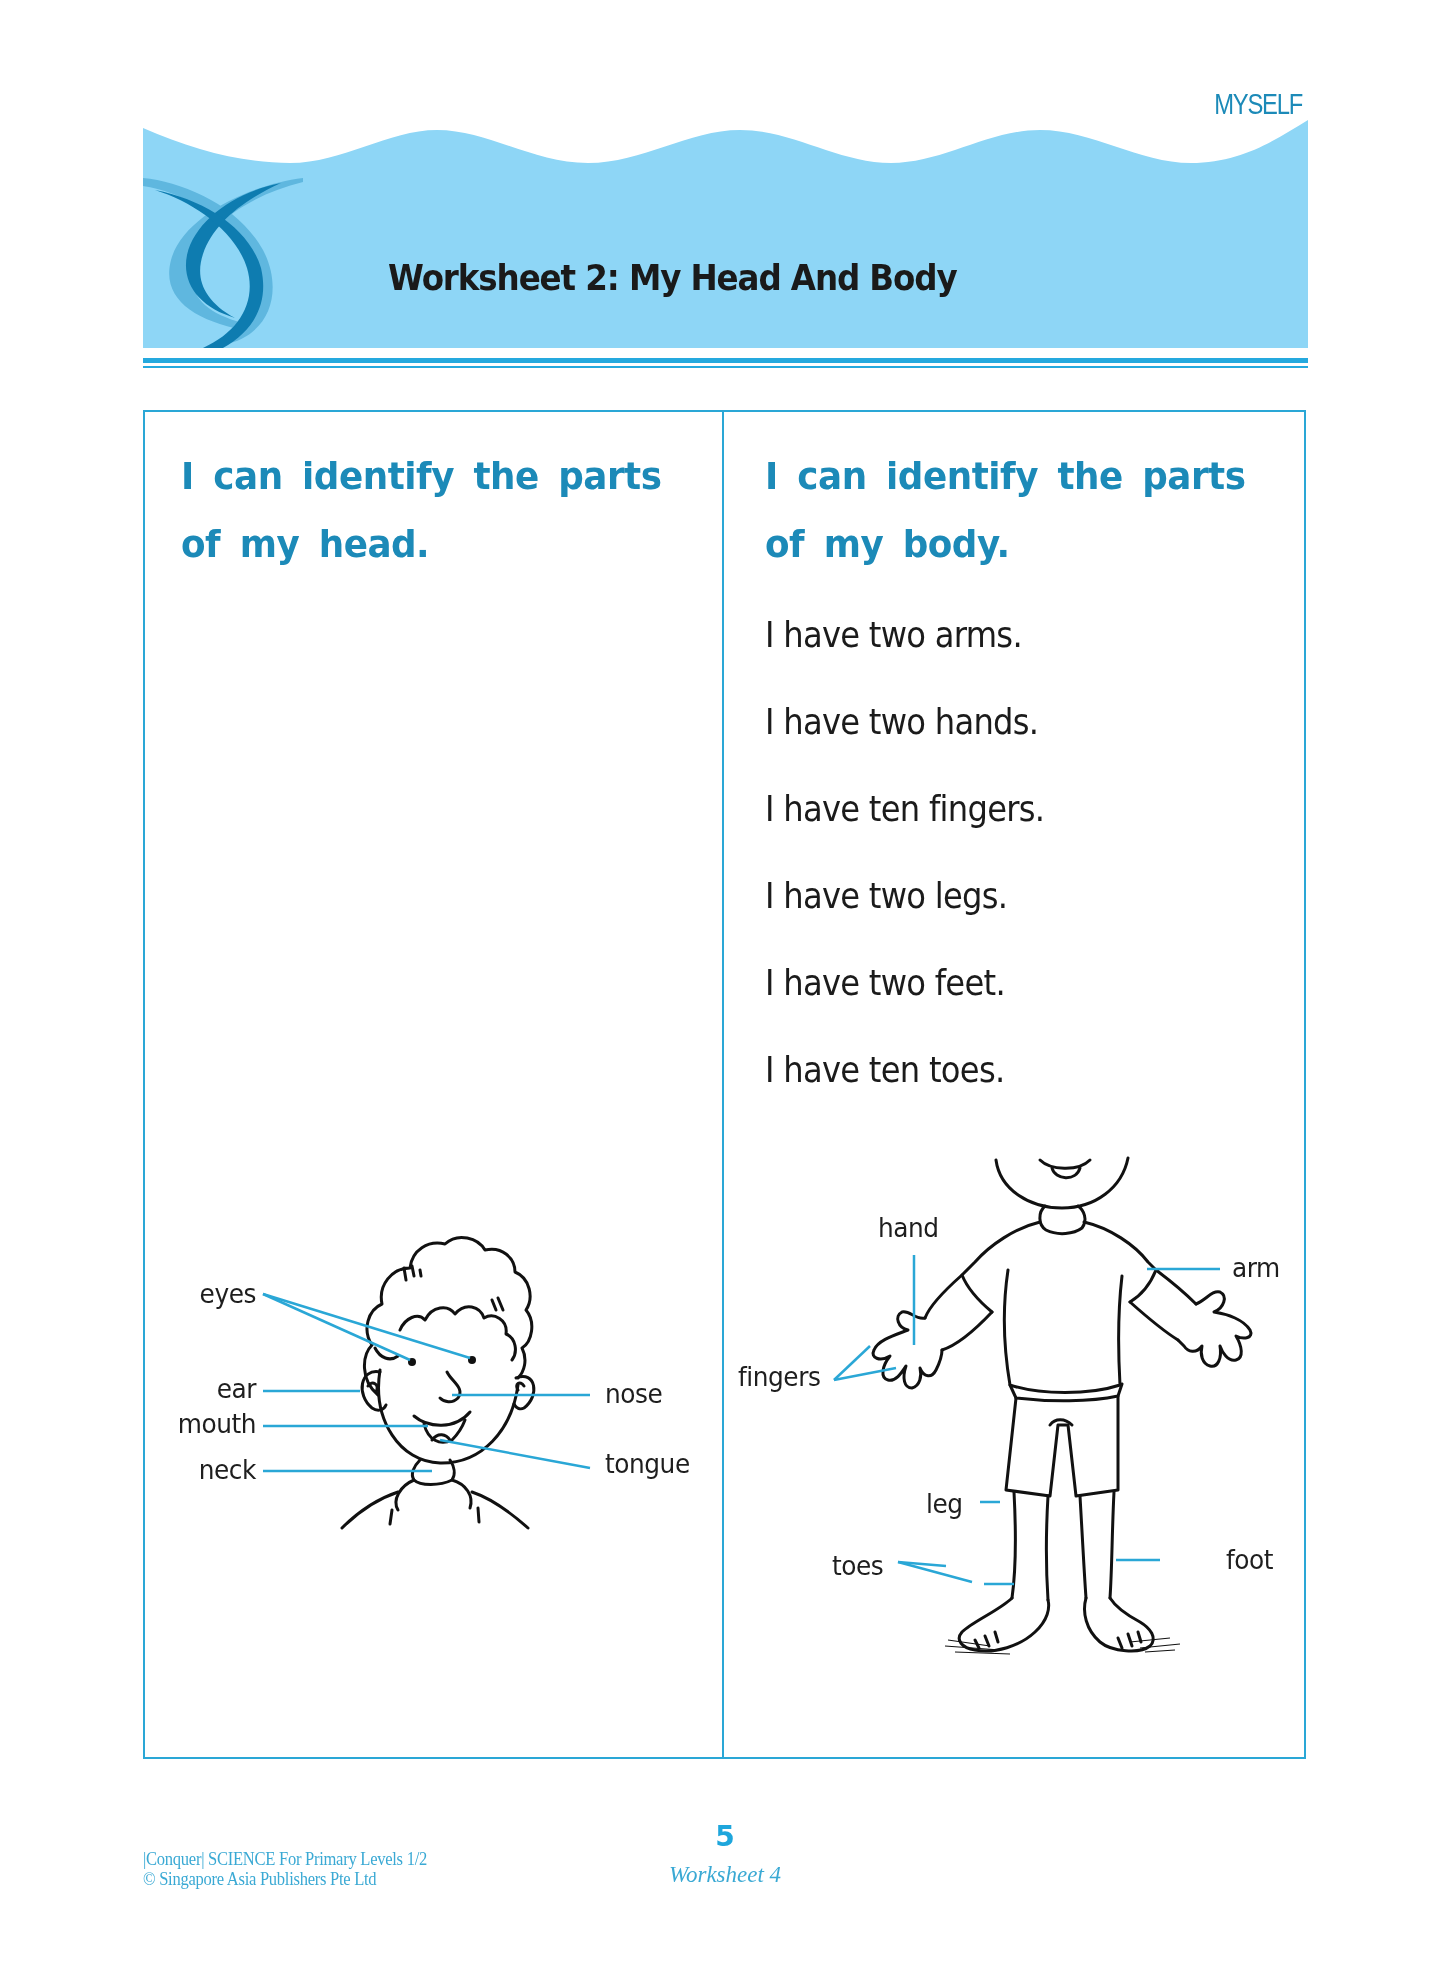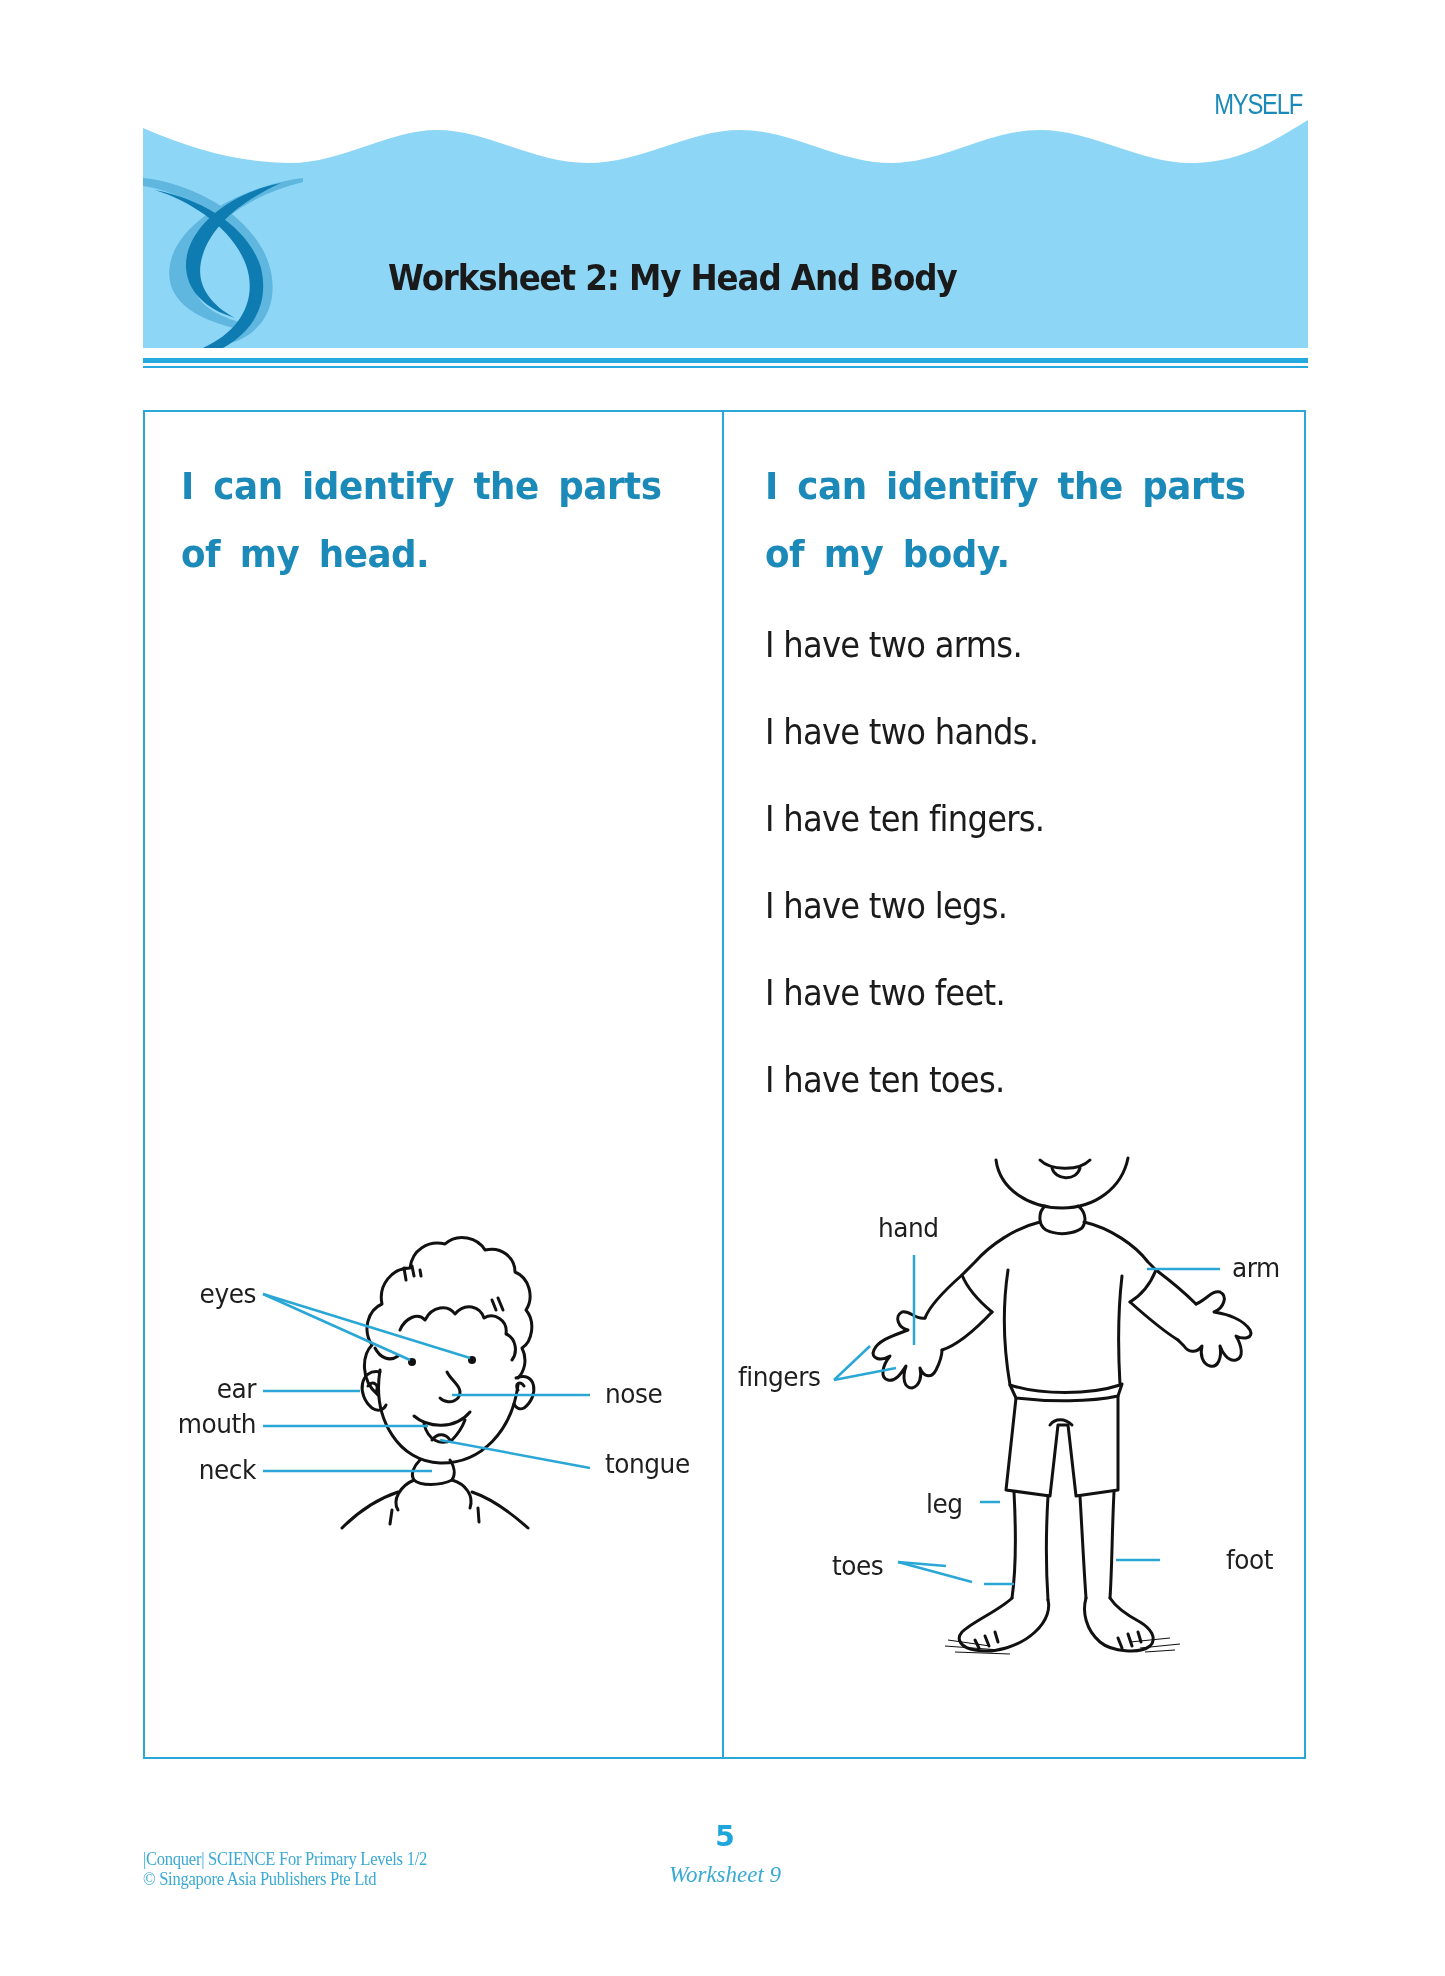--- a/index.html
+++ b/index.html
@@ -11,21 +11,21 @@
          transform: scaleX(0.82); transform-origin: right center; }
   #header-band { left: 143px; top: 120px; width: 1165px; height: 228px; }
   #ws-title { left: 388px; top: 258px; font-family: "DejaVu Sans", sans-serif; font-weight: bold;
          font-size: 35px; color: #1a1a1a; letter-spacing: -1.2px; white-space: nowrap;
          transform: scaleX(0.93); transform-origin: left center; }
   #rule-thick { left: 143px; top: 358px; width: 1165px; height: 5px; }
   #rule-thin { left: 143px; top: 366px; width: 1165px; height: 2px; }
   #content-box { left: 143px; top: 410px; width: 1163px; height: 1349px;
          border: 2px solid #2aa7d6; box-sizing: border-box; }
   #col-divider { left: 722px; top: 410px; width: 2px; height: 1349px; }
-  .col { position: absolute; top: 420px; width: 560px; }
+  .col { position: absolute; top: 410px; width: 560px; }
   #col-left { left: 181px; }
   #col-right { left: 765px; }
   .objective { margin: 32px 0 0 0; font-family: "DejaVu Sans", sans-serif; font-weight: bold;
          font-size: 38px; line-height: 68px; letter-spacing: -0.5px; word-spacing: 8px;
          transform: scaleX(0.94); transform-origin: left top; width: 565px; }
   .sentences { list-style: none; margin: 14px 0 0 0; padding: 0; }
   .sentences li { font-family: "DejaVu Sans", sans-serif; font-size: 35px; line-height: 87px;
          height: 87px; color: #1b1b1b; letter-spacing: -0.8px;
          transform: scaleX(0.92); transform-origin: left center; white-space: nowrap; }
   .diagram { position: absolute; }
@@ -194,13 +194,13 @@
 <div class="diag-label abs" style="left:738px;top:1361px">fingers</div>
 <div class="diag-label abs" style="left:926px;top:1488px">leg</div>
 <div class="diag-label abs" style="left:832px;top:1550px">toes</div>
 <div class="diag-label abs" style="left:1226px;top:1544px">foot</div>
 
 <div id="footer-book" class="abs" style="color: rgb(58, 169, 212);">
   <div>|Conquer| SCIENCE For Primary Levels 1/2</div>
   <div>© Singapore Asia Publishers Pte Ltd</div>
 </div>
 <div id="footer-page" class="abs" style="color: rgb(30, 166, 220);">5</div>
-<div id="footer-ws" class="abs" style="color: rgb(58, 169, 212);">Worksheet 9</div>
+<div id="footer-ws" class="abs" style="color: rgb(58, 169, 212);">Worksheet 4</div>
 
 </body></html>

